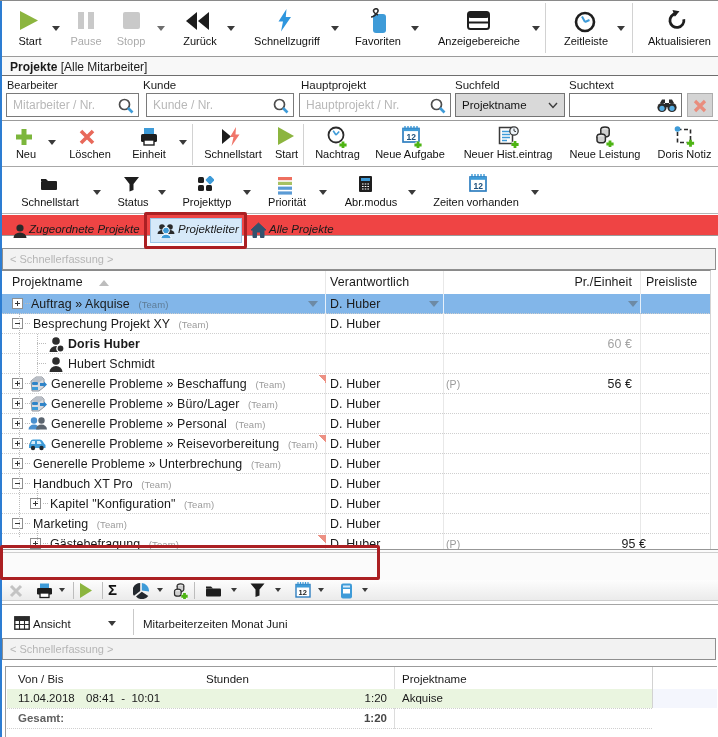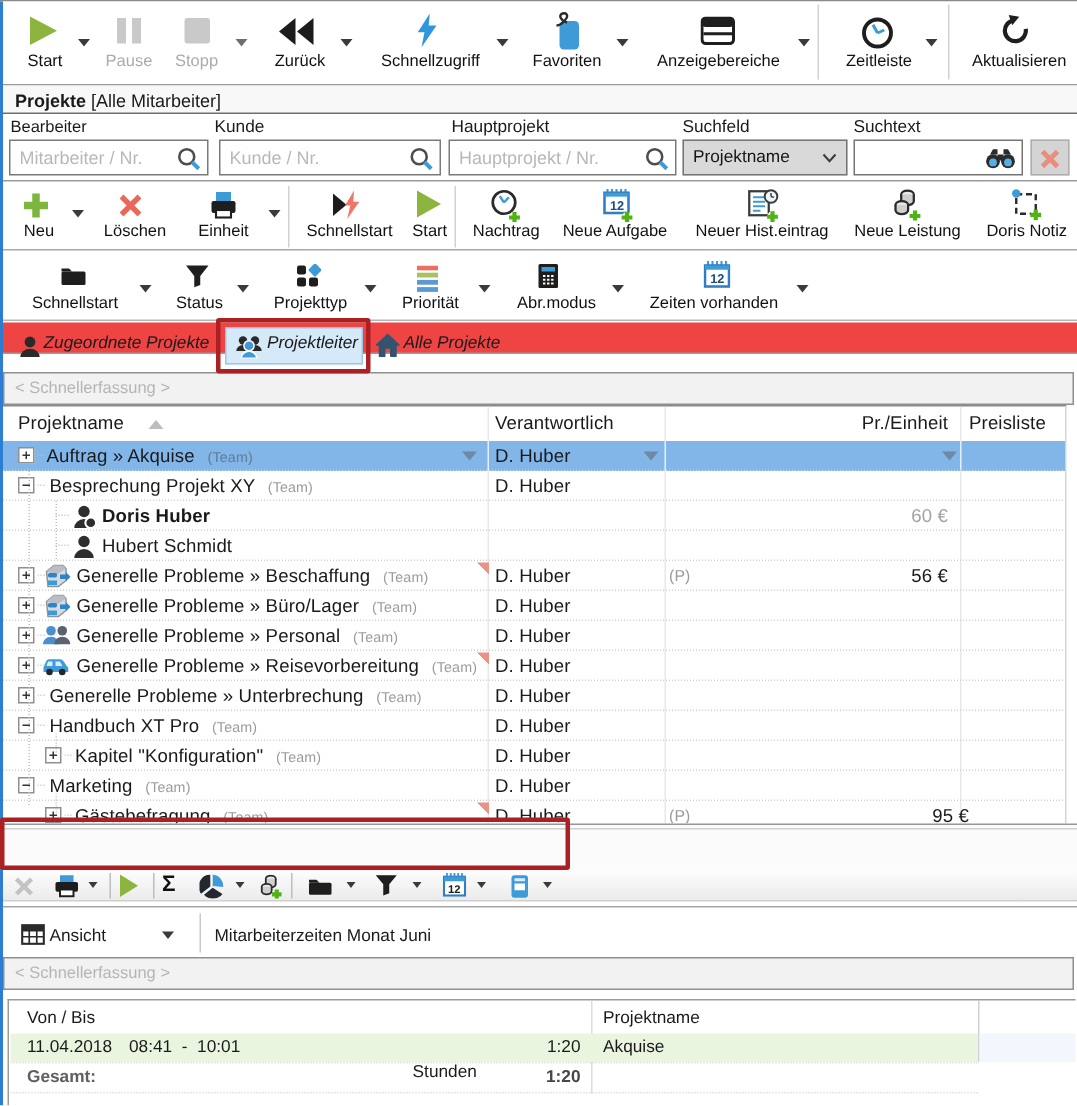--- a/index.html
+++ b/index.html
@@ -483,21 +483,21 @@
     <div class="a sep1" style="left:131px;top:4px;height:26px;background:#c9c9c9;"></div>
     <div class="a" style="left:141px;top:13px;font-size:11.5px;">Mitarbeiterzeiten Monat Juni</div>
   </div>
 
   <div class="a" style="left:2px;top:638px;width:714px;height:22px;background:#f2f2f2;border:1px solid #8f8f8f;color:#b5b5b5;font-size:11px;line-height:20px;padding-left:7px;">&lt; Schnellerfassung &gt;</div>
 
   <div class="a" id="t2" style="left:5px;top:666px;width:712px;height:71px;background:#fff;border-top:1px solid #9b9b9b;border-left:1px solid #9b9b9b;">
     <div class="a" style="left:388px;top:0;width:1px;height:62px;background:#dcdcdc;"></div>
     <div class="a" style="left:646px;top:0;width:1px;height:41px;background:#d2d2d2;"></div>
     <div class="a" style="left:12px;top:6px;font-size:11.5px;">Von / Bis</div>
-    <div class="a" style="left:200px;top:6px;width:181px;text-align:center;font-size:11.5px;margin-top:36px;">Stunden</div>
+    <div class="a" style="left:200px;top:6px;width:181px;text-align:left;font-size:11.5px;">Stunden</div>
     <div class="a" style="left:396px;top:6px;font-size:11.5px;">Projektname</div>
     <div class="a" style="left:1px;top:22px;width:645px;height:19px;background:#eaf5e0;"></div>
     <div class="a" style="left:647px;top:22px;width:64px;height:19px;background:#f4f6fd;"></div>
     <div class="a" style="left:12px;top:25px;font-size:11.5px;">11.04.2018</div>
     <div class="a" style="left:80px;top:25px;font-size:11.5px;">08:41&nbsp; - &nbsp;10:01</div>
     <div class="a" style="left:200px;top:25px;width:181px;text-align:right;font-size:11.5px;">1:20</div>
     <div class="a" style="left:396px;top:25px;font-size:11.5px;">Akquise</div>
     <div class="rowline" style="left:1px;top:41px;width:645px;"></div>
     <div class="a" style="left:12px;top:45px;font-size:11.5px;font-weight:bold;color:#606060;">Gesamt:</div>
     <div class="a" style="left:200px;top:45px;width:181px;text-align:right;font-size:11.5px;font-weight:bold;color:#474747;">1:20</div>

